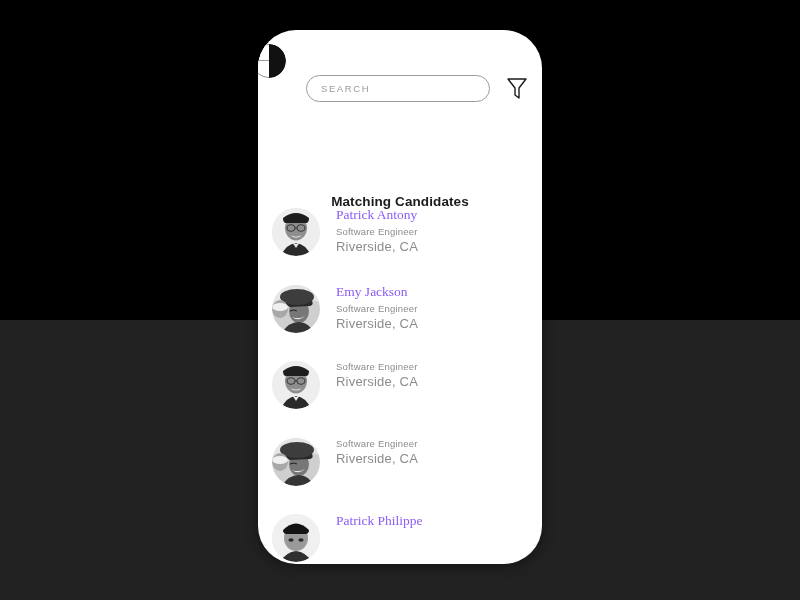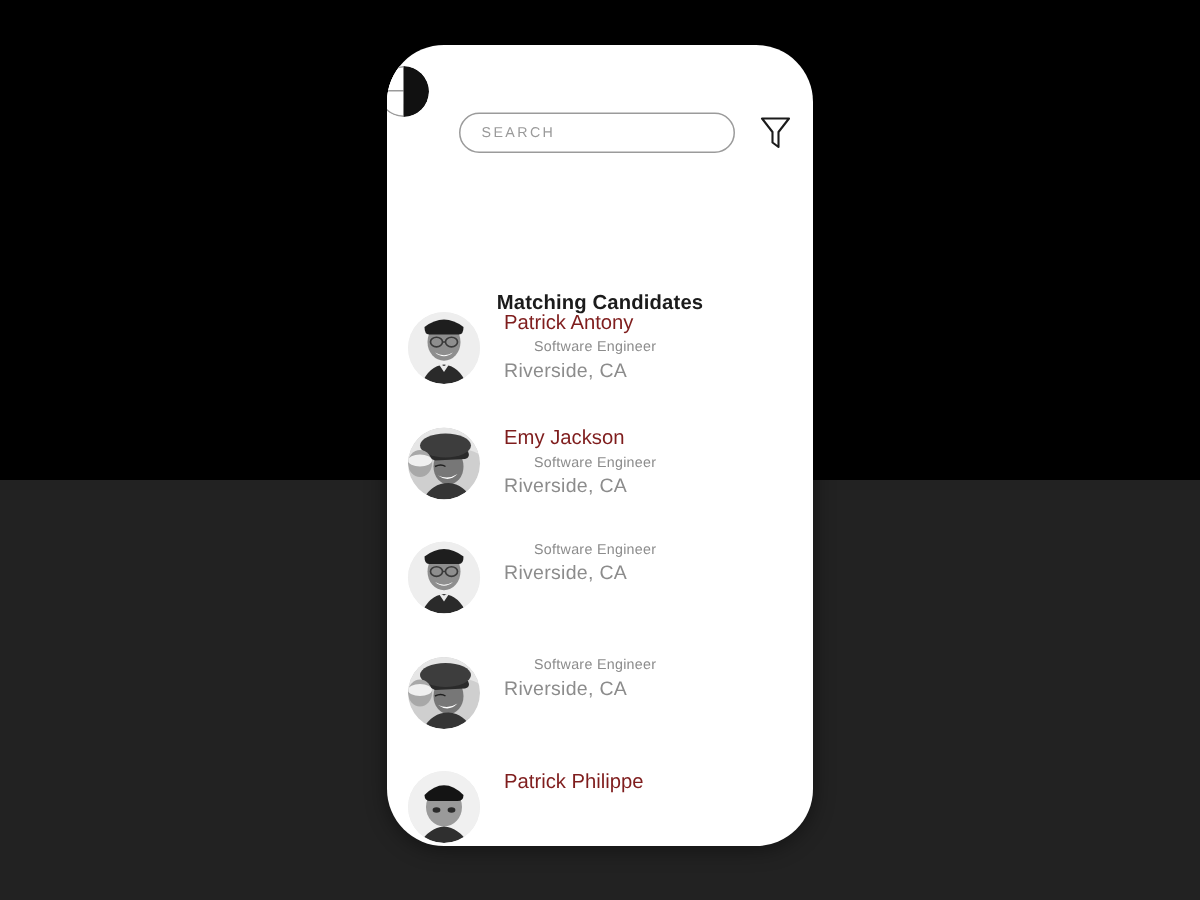--- a/index.html
+++ b/index.html
@@ -157,30 +157,30 @@
     margin-top: 2px;
   }
   .avatar svg { display: block; width: 48px; height: 48px; }
 
   .candidate-text {
     margin-left: 16px;
     padding-top: 0px;
   }
   .candidate-name {
     font-size: 13.5px;
-    color: #7f1d1d;
+    color: #8b5cf6;
     line-height: 18px;
     white-space: nowrap;
+    font-family: Liberation Serif, serif;
   }
   .candidate-role {
     font-size: 9.5px;
     color: #8c8c8c;
     line-height: 15px;
     letter-spacing: 0.2px;
-    margin-left: 20px;
   }
   .candidate-location {
     font-size: 13px;
     color: #8c8c8c;
     line-height: 15px;
     letter-spacing: 0.2px;
   }
 </style>
 </head>
 <body>

